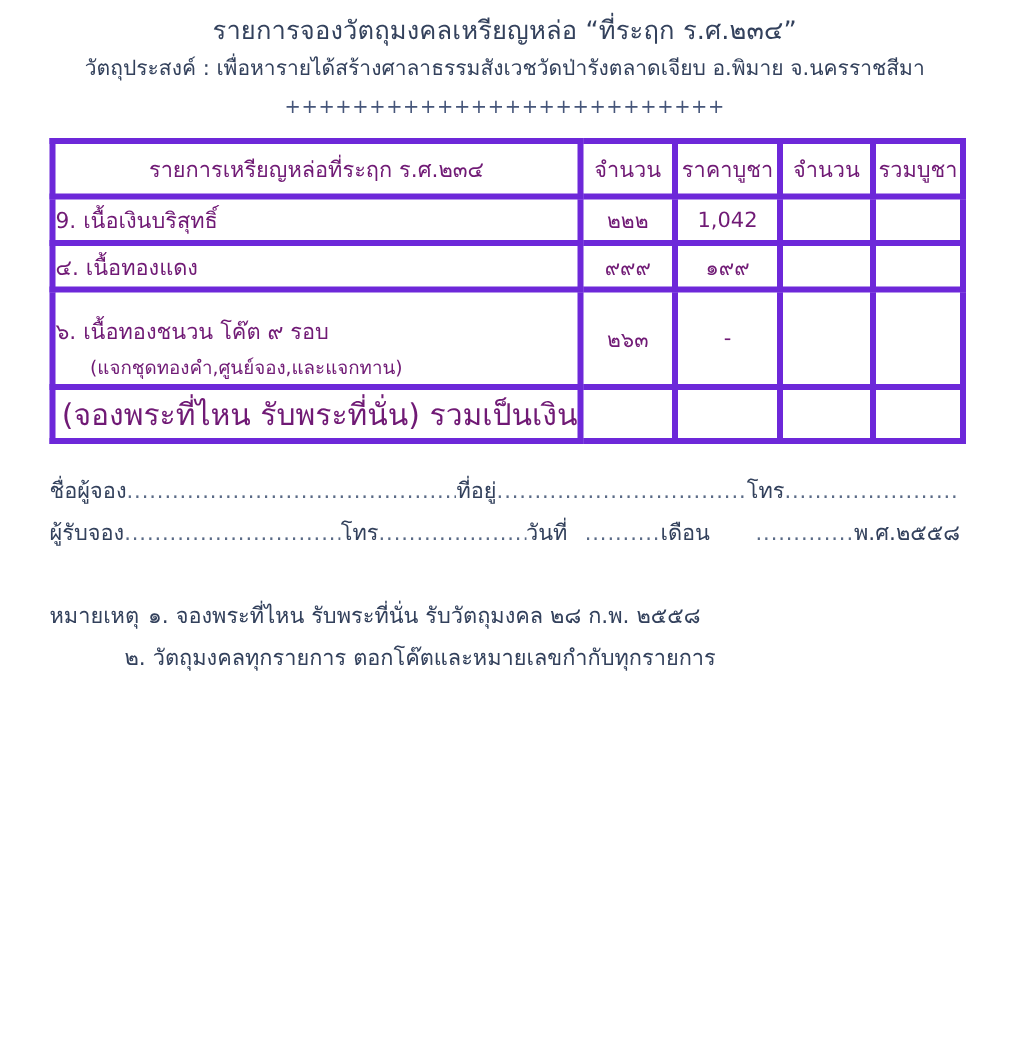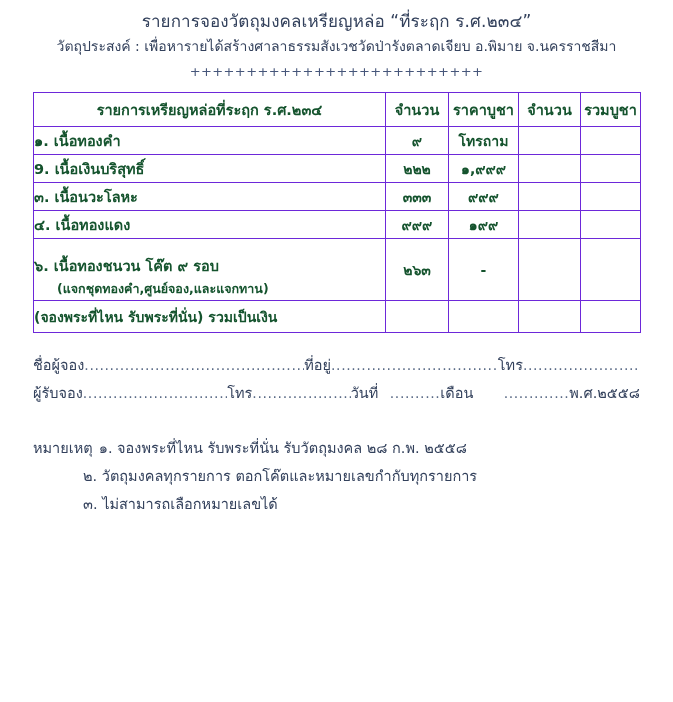--- a/index.html
+++ b/index.html
@@ -54,25 +54,25 @@
     box-sizing: border-box;
   }
   table.order-table {
     border-collapse: collapse;
     table-layout: fixed;
     width: 607px;
     border: 1px solid #8793a8;
   }
   table.order-table td,
   table.order-table th {
-    border: 1px solid #6d28d9;
+    border: 4px solid #6d28d9;
     padding: 0;
-    font-weight: bold;
+    font-weight: normal;
     vertical-align: middle;
-    color: #14532d;
+    color: #701a75;
   }
   col.c-desc  { width: 352px; }
   col.c-qty1  { width: 63px; }
   col.c-price { width: 70px; }
   col.c-qty2  { width: 62px; }
   col.c-total { width: 60px; }
 
   th.h-cell {
     height: 33px;
     text-align: center;
@@ -119,23 +119,23 @@
     margin-top: 16px;
   }
   .row6-note {
     font-size: 12.5px;
     line-height: 22px;
     padding-left: 23px;
     white-space: nowrap;
   }
   td.total-cell {
     height: 31px;
-    text-align: left;
+    text-align: right;
     padding-left: 54px;
-    font-size: 14px;
+    font-size: 20px;
   }
 
   
   .fill-block {
     margin: 18px 33px 0 33px;
     width: 607px;
     text-align: right;
   }
   .fill-row {
     display: flex;
@@ -193,37 +193,23 @@
         <th class="h-cell">รายการเหรียญหล่อที่ระฤก ร.ศ.๒๓๔</th>
         <th class="h-cell">จำนวน</th>
         <th class="h-cell">ราคาบูชา</th>
         <th class="h-cell">จำนวน</th>
         <th class="h-cell">รวมบูชา</th>
       </tr>
     </thead>
     <tbody>
 
       <tr>
-        <td class="r-desc">๑. เนื้อทองคำ</td>
-        <td class="r-num">๙</td>
-        <td class="r-num">โทรถาม</td>
-        <td class="r-blank"></td>
-        <td class="r-blank"></td>
-      </tr>
-      <tr>
         <td class="r-desc">9. เนื้อเงินบริสุทธิ์</td>
         <td class="r-num">๒๒๒</td>
-        <td class="r-num">๑,๙๙๙</td>
-        <td class="r-blank"></td>
-        <td class="r-blank"></td>
-      </tr>
-      <tr>
-        <td class="r-desc">๓. เนื้อนวะโลหะ</td>
-        <td class="r-num">๓๓๓</td>
-        <td class="r-num">๙๙๙</td>
+        <td class="r-num">1,042</td>
         <td class="r-blank"></td>
         <td class="r-blank"></td>
       </tr>
       <tr>
         <td class="r-desc">๔. เนื้อทองแดง</td>
         <td class="r-num">๙๙๙</td>
         <td class="r-num">๑๙๙</td>
         <td class="r-blank"></td>
         <td class="r-blank"></td>
       </tr>
@@ -273,16 +259,13 @@
   </div>
 </div>
 
 <div class="notes-block">
   <div class="note-line">
     <span class="note-head">หมายเหตุ</span><span>๑. จองพระที่ไหน รับพระที่นั่น รับวัตถุมงคล ๒๘ ก.พ. ๒๕๕๘</span>
   </div>
   <div class="note-line indent">
     <span>๒. วัตถุมงคลทุกรายการ  ตอกโค๊ตและหมายเลขกำกับทุกรายการ</span>
   </div>
-  <div class="note-line indent">
-    <span>๓. ไม่สามารถเลือกหมายเลขได้</span>
-  </div>
 </div>
 
 </body></html>

